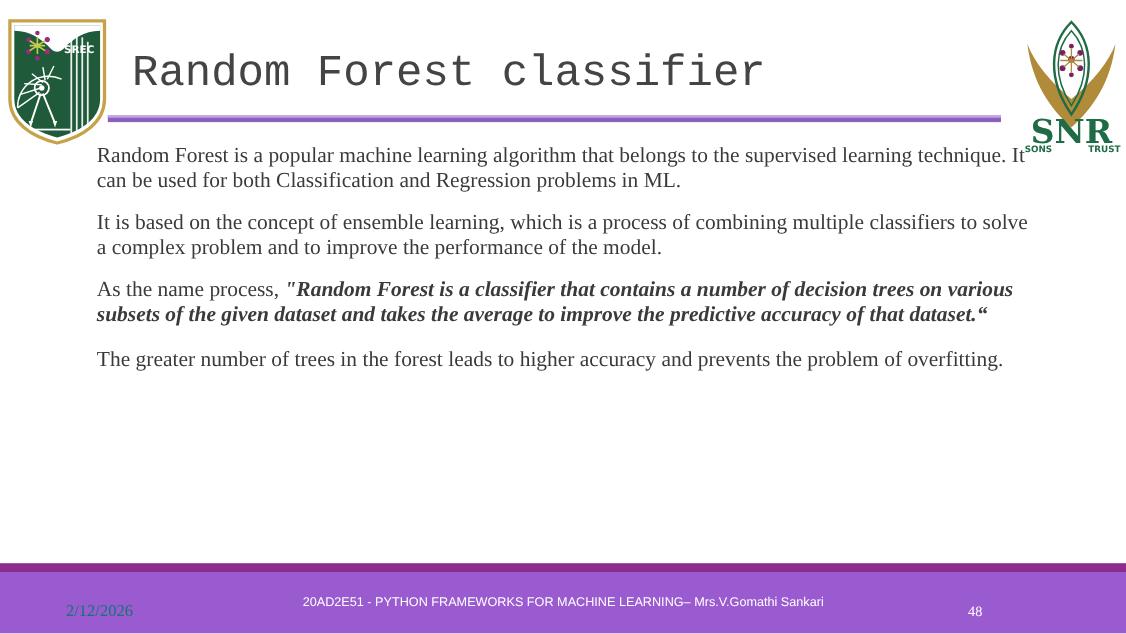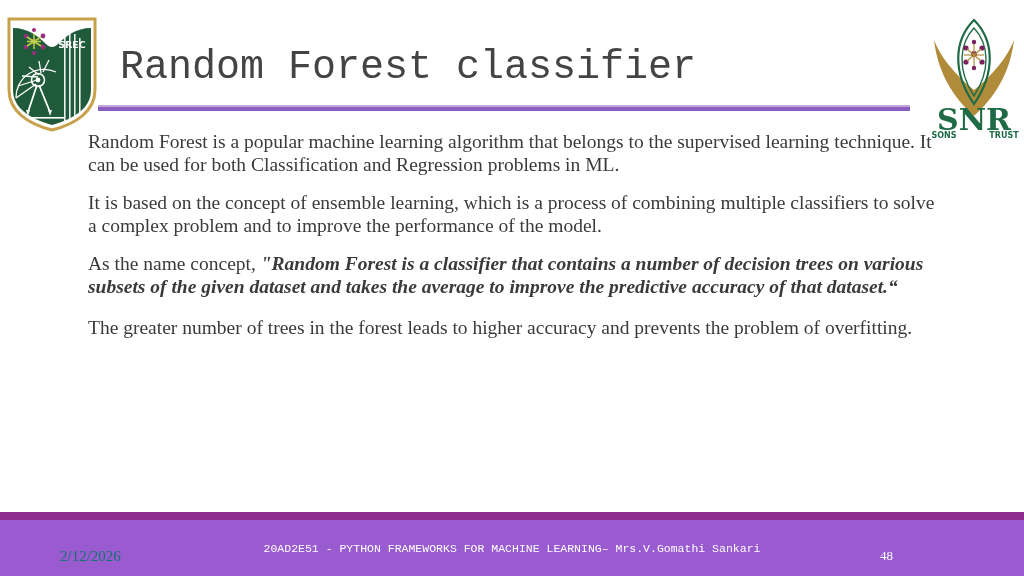--- a/index.html
+++ b/index.html
@@ -114,21 +114,21 @@
     font-family: "Liberation Serif", serif;
     font-size: 15px;
     color: #0f766e;
   }
   .footer-center {
     position: absolute;
     left: 262px;
     top: 541px;
     width: 500px;
     text-align: center;
-    font-family: Liberation Mono, monospace;
+    font-family: Liberation Sans, sans-serif;
     font-size: 11.5px;
     line-height: 15px;
     color: #ffffff;
   }
   .footer-page {
     position: absolute;
     left: 880px;
     top: 548px;
     width: 80px;
     text-align: left;
@@ -235,21 +235,21 @@
 
   <div class="title-rule"></div>
 
   <div class="body-area">
 
     <p class="para p1"> Random Forest is a popular machine learning algorithm that belongs to the supervised learning technique. It can be used for both Classification and Regression problems in ML.</p>
 
     <p class="para p2"> It is based on the concept of ensemble learning, which is a process of combining multiple classifiers to solve a complex problem and to improve the performance of the model.</p>
 
     <p class="para p3">
-      <span> As the name concept, </span><span class="quote">"Random Forest is a classifier that contains a number of decision trees on various subsets of the given dataset and takes the average to improve the predictive accuracy of that dataset.“</span>
+      <span> As the name process, </span><span class="quote">"Random Forest is a classifier that contains a number of decision trees on various subsets of the given dataset and takes the average to improve the predictive accuracy of that dataset.“</span>
     </p>
 
     <p class="para bold-all"> The greater number of trees in the forest leads to higher accuracy and prevents the problem of overfitting.</p>
 
   </div>
 
   <div class="footer-strip"></div>
   <div class="footer-band"></div>
 
   <div class="footer-date">2/12/2026</div>

